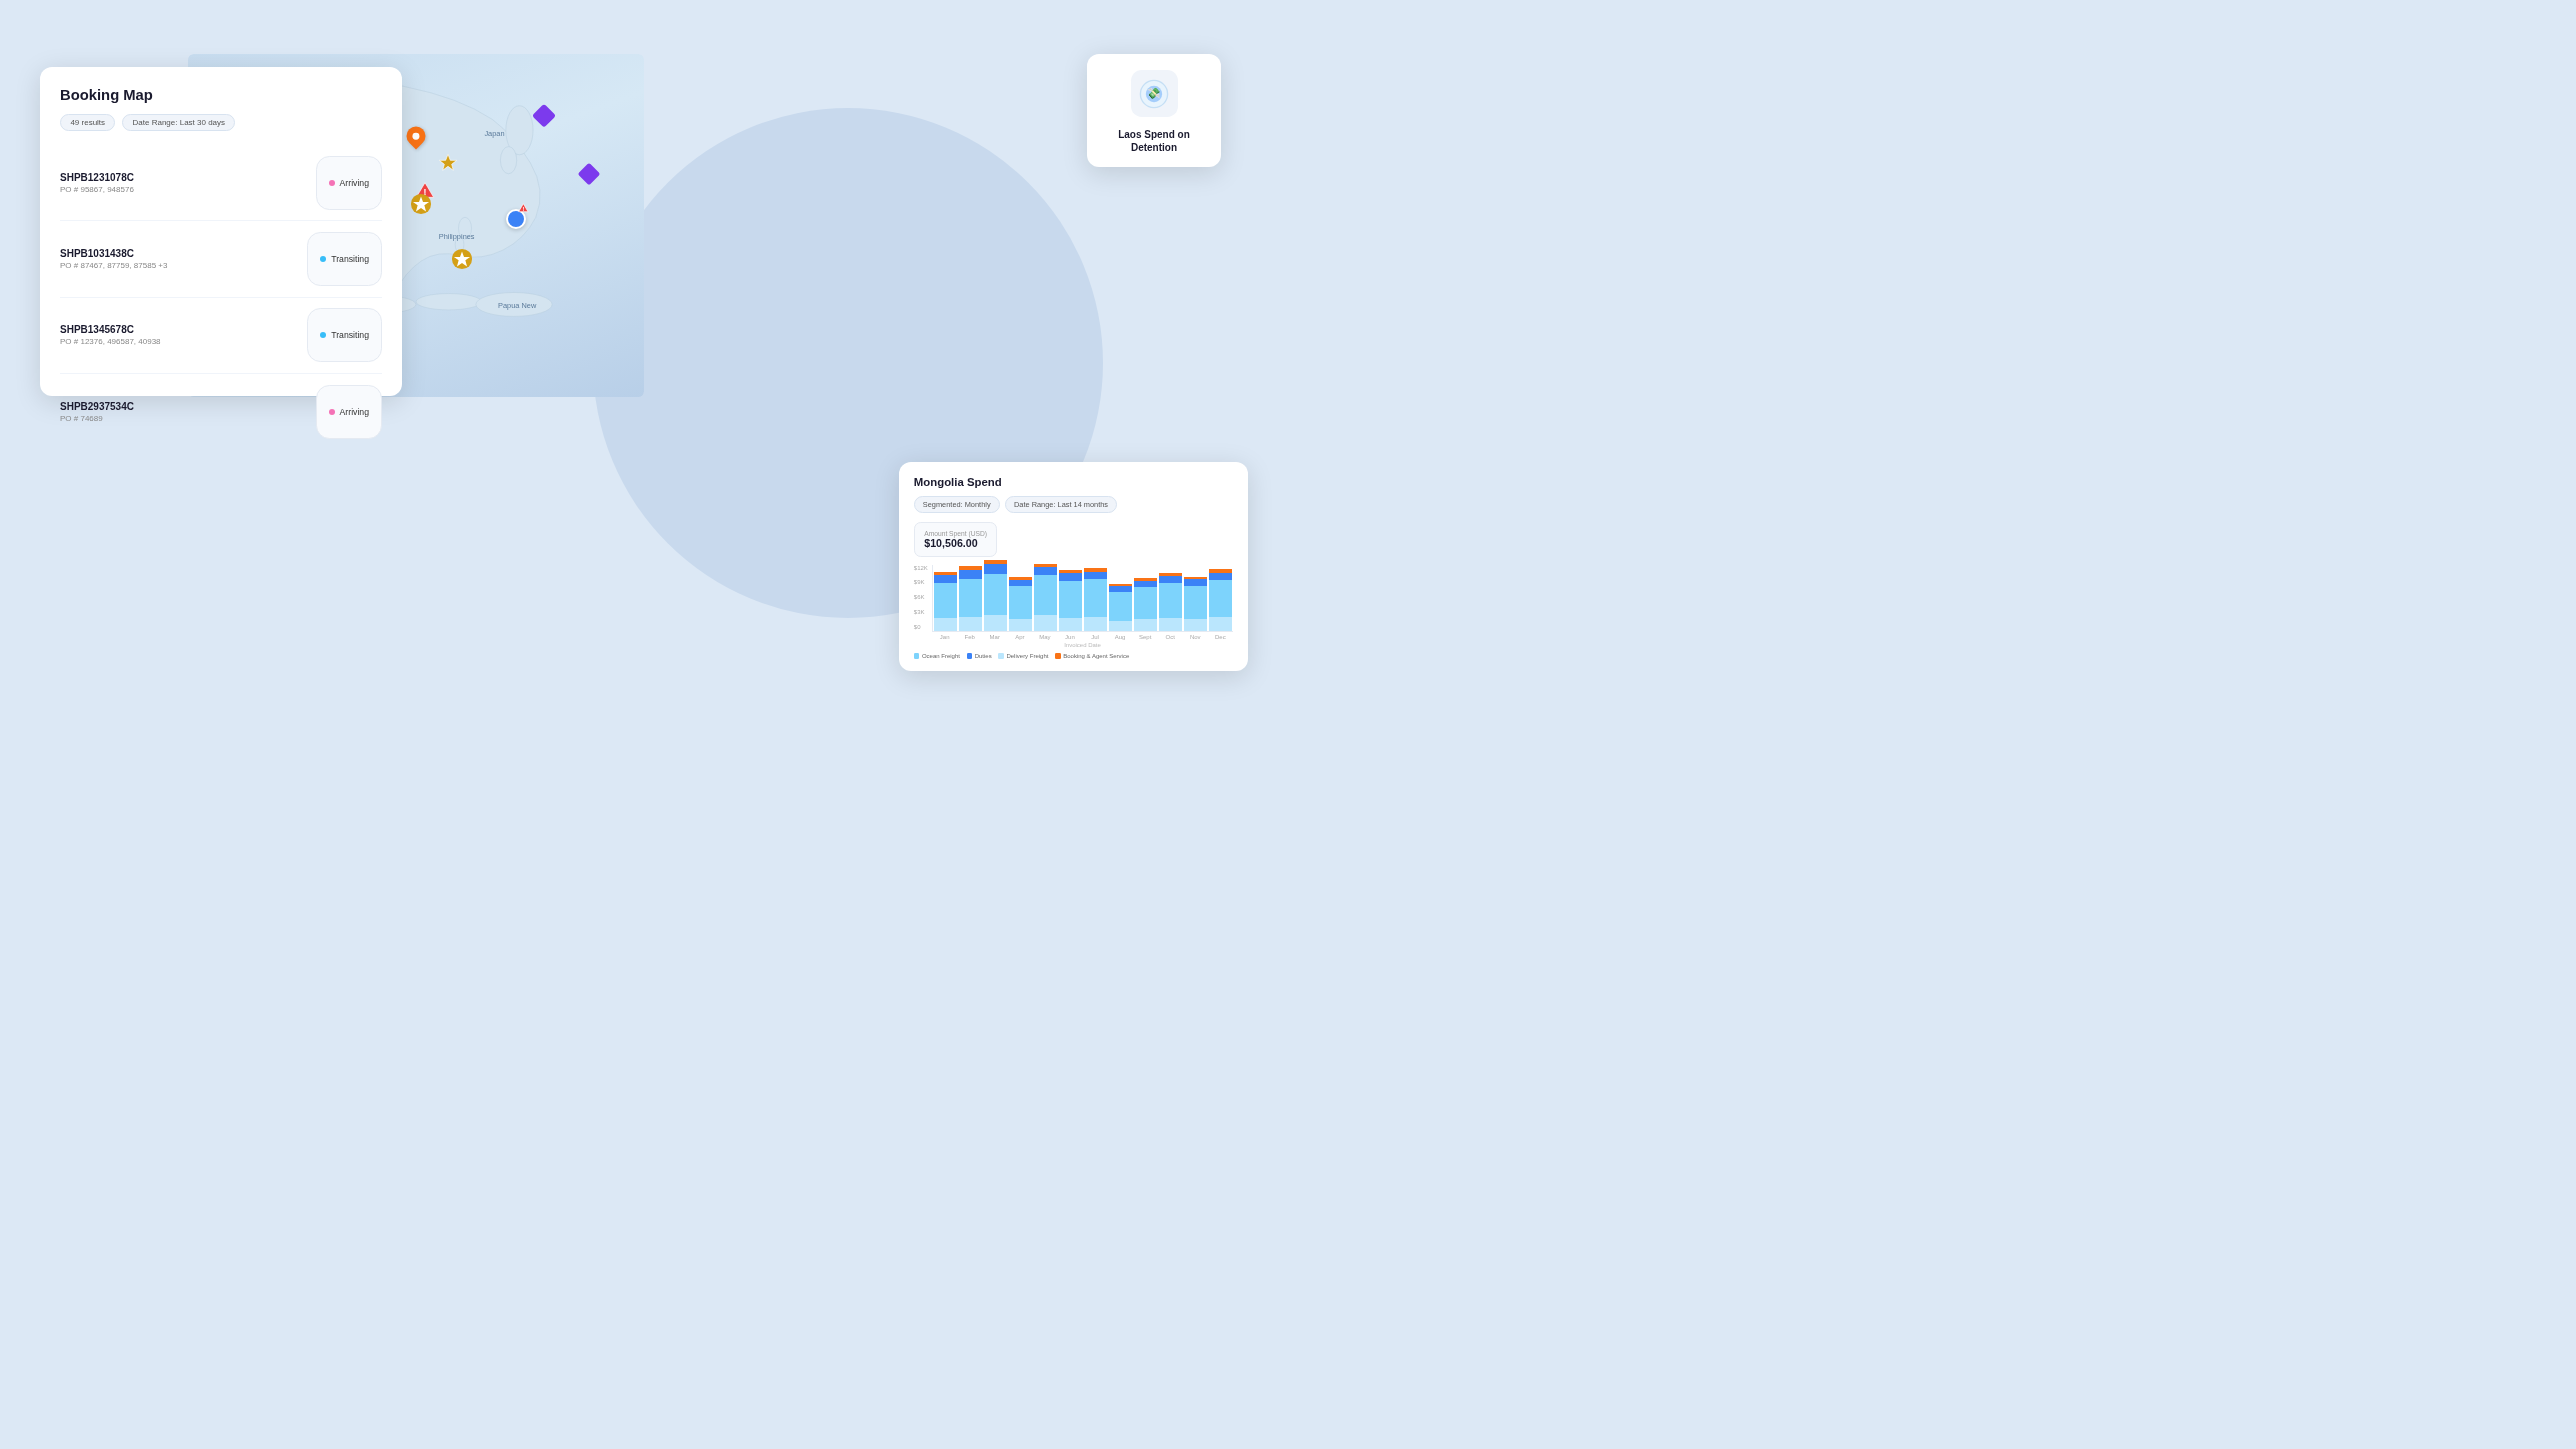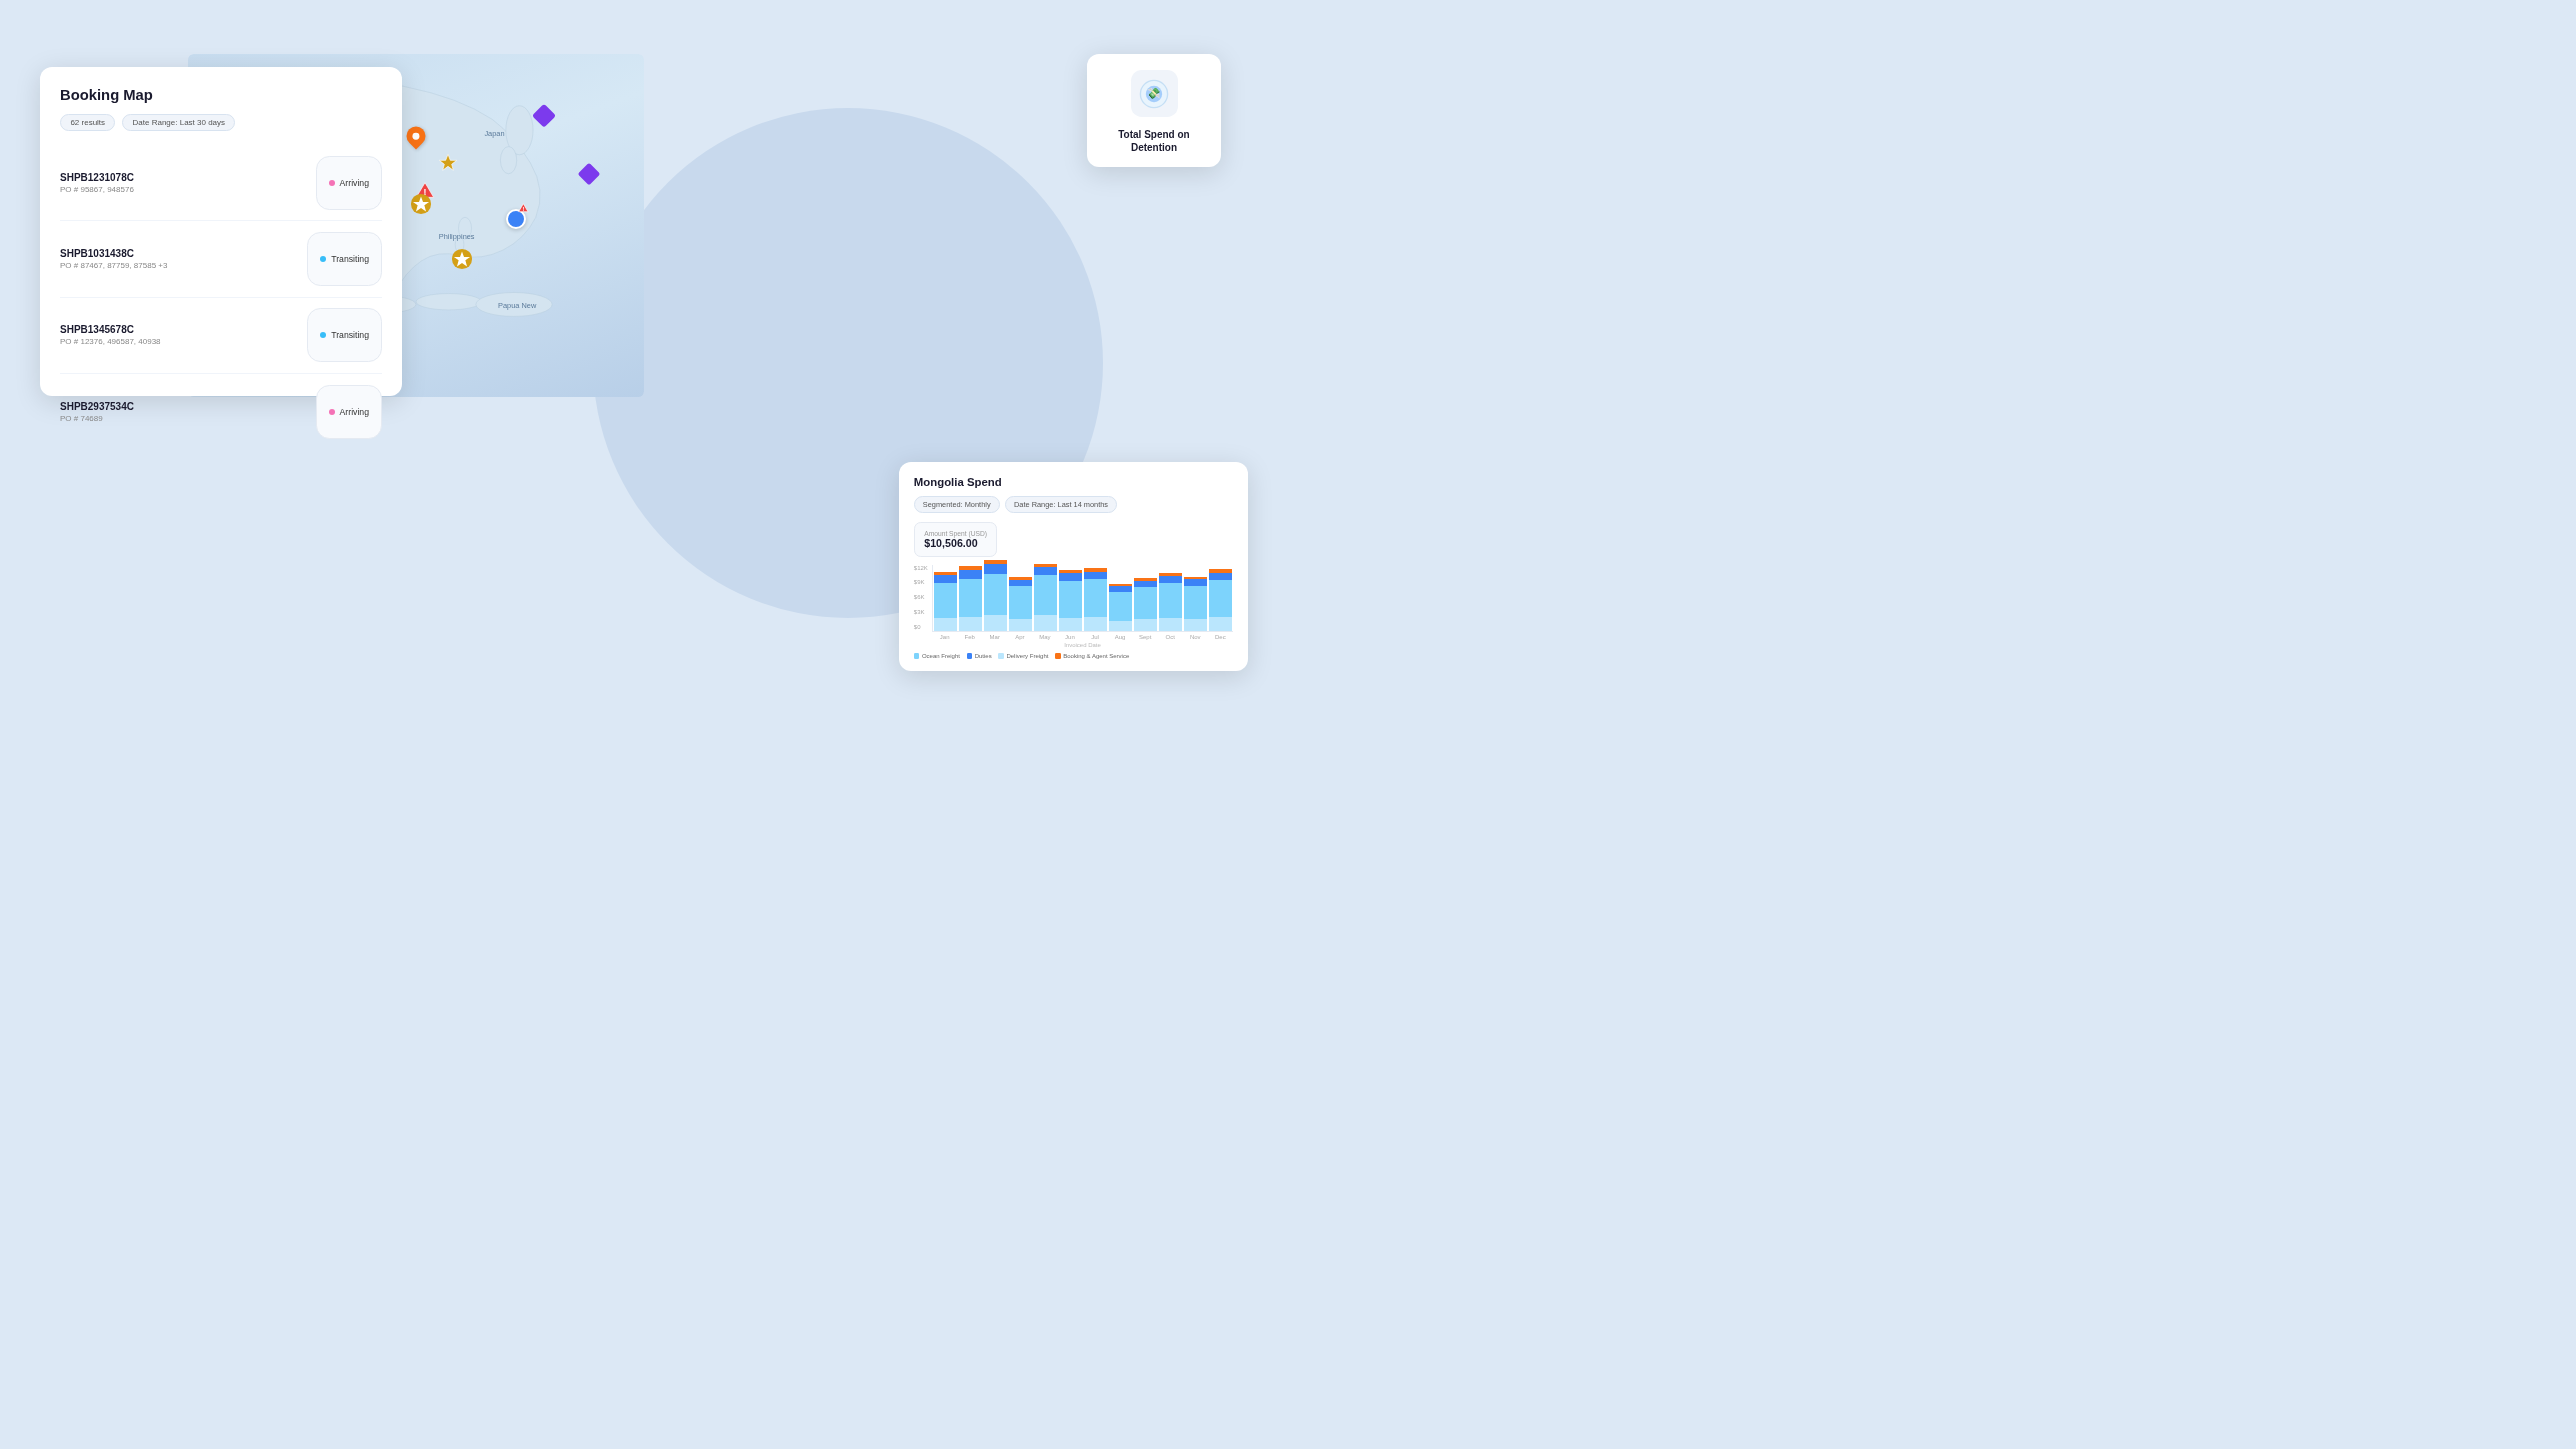--- a/index.html
+++ b/index.html
@@ -257,21 +257,21 @@
 <body>
 
 <div class="bg-circle"></div>
 
 <div class="dot-pattern dot-pattern-tl"></div>
 <div class="dot-pattern dot-pattern-br"></div>
 
 <div class="shipment-card">
   <div class="shipment-title">Booking Map</div>
   <div class="filter-row">
-    <div class="filter-badge">62 results</div>
+    <div class="filter-badge">49 results</div>
     <div class="filter-badge">Date Range: Last 30 days</div>
   </div>
   <div class="shipment-list">
 
     <div class="shipment-row">
       <div class="shipment-info">
         <div class="shipment-id">SHPB1231078C</div>
         <div class="shipment-po">PO # 95867, 948576</div>
       </div>
       <div class="status-badge">
@@ -406,21 +406,21 @@
 </div>
 
 <div class="total-spend-card">
   <div class="spend-icon">
     <svg width="34" height="34" viewBox="0 0 50 50" style="font-size:32px">
       <circle cx="25" cy="25" r="20" fill="#e8f4fd" stroke="#c5dff5" stroke-width="2"></circle>
       <circle cx="25" cy="25" r="12" fill="#60a5fa" opacity="0.5"></circle>
       <text x="25" y="30" text-anchor="middle" font-size="16">💸</text>
     </svg>
   </div>
-  <div class="spend-title">Total Spend on Detention</div>
+  <div class="spend-title">Laos Spend on Detention</div>
 </div>
 
 <div class="freight-card">
   <div class="freight-title">Mongolia Spend</div>
   <div class="freight-filters">
     <div class="freight-filter-badge">Segmented: Monthly</div>
     <div class="freight-filter-badge">Date Range: Last 14 months</div>
   </div>
   <div class="freight-amount-box">
     <div class="freight-amount-label">Amount Spent (USD)</div>

